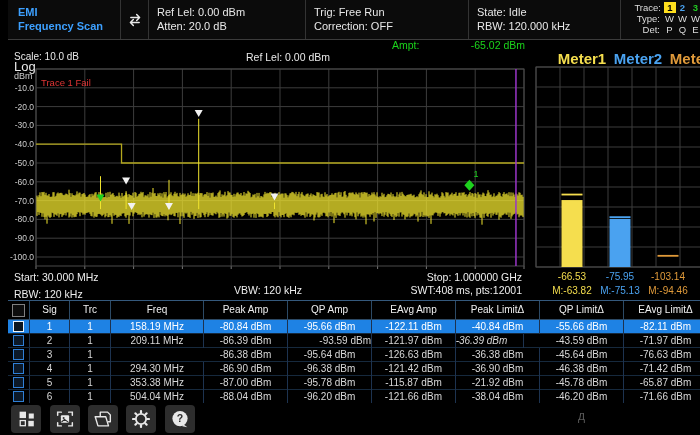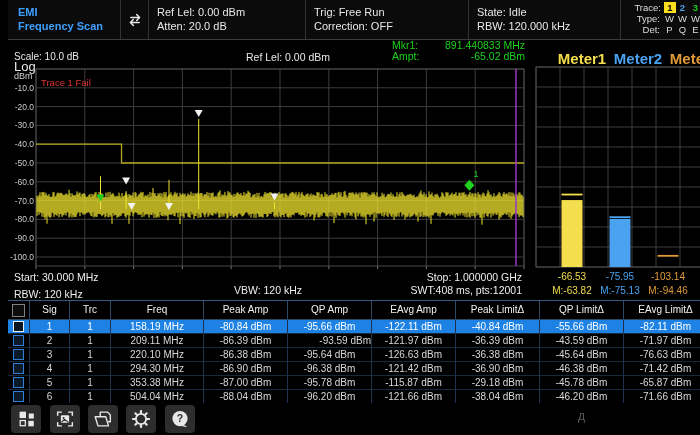--- a/index.html
+++ b/index.html
@@ -127,24 +127,20 @@
           <span class="trval">E</span>
         </div>
       </div>
   </div>
 
   <div class="inforow">
     <div class="logl">Log</div>
     <div class="scalel">Scale: 10.0 dB</div>
     <div class="reflel2">Ref Lel: 0.00 dBm</div>
     <div class="mkrbox">
-      <div class="mkrline">
-        <span>Mkr1:</span>
-        <span>891.440833 MHz</span>
-      </div>
       <div class="mkrline">
         <span>Ampt:</span>
         <span>-65.02 dBm</span>
       </div>
     </div>
     <div class="meterheads" id="meter-heads">
         <span style="color: rgb(245, 222, 78);">Meter1</span>
         <span style="color: rgb(74, 162, 240);">Meter2</span>
         <span style="color: rgb(224, 154, 58);">Meter3</span>
       </div>
@@ -286,31 +282,30 @@
       <div class="trow" style="top: 33px;">
         <div class="cbwrap" style="border-right: 1px solid rgb(29, 51, 80);">
           <span class="cb"></span>
         </div>
         <div class="tcell" style="left: 22px; width: 40px;">2</div>
         <div class="tcell" style="left: 62px; width: 41px;">1</div>
         <div class="tcell" style="left: 103px; width: 93px;">209.11 MHz</div>
         <div class="tcell" style="left: 196px; width: 84px;">-86.39 dBm</div>
         <div class="tcell" style="left: 280px; width: 84px; text-align: right;">-93.59 dBm</div>
         <div class="tcell" style="left: 364px; width: 84px;">-121.97 dBm</div>
-        <div class="tcell" style="left: 448px; width: 84px;">-36.39 dBm</div>
+        <div class="tcell" style="left: 432px; width: 84px; font-style: italic;">-36.39 dBm</div>
         <div class="tcell" style="left: 532px; width: 84px;">-43.59 dBm</div>
         <div class="tcell" style="left: 616px; width: 84px;">-71.97 dBm</div>
       </div>
       <div class="trow" style="top: 47px;">
         <div class="cbwrap" style="border-right: 1px solid rgb(29, 51, 80);">
           <span class="cb"></span>
         </div>
         <div class="tcell" style="left: 22px; width: 40px;">3</div>
         <div class="tcell" style="left: 62px; width: 41px;">1</div>
-        <div class="tcell" style="left: 103px; width: 93px;">220.10 MHz</div>
         <div class="tcell" style="left: 196px; width: 84px;">-86.38 dBm</div>
         <div class="tcell" style="left: 280px; width: 84px;">-95.64 dBm</div>
         <div class="tcell" style="left: 364px; width: 84px;">-126.63 dBm</div>
         <div class="tcell" style="left: 448px; width: 84px;">-36.38 dBm</div>
         <div class="tcell" style="left: 532px; width: 84px;">-45.64 dBm</div>
         <div class="tcell" style="left: 616px; width: 84px;">-76.63 dBm</div>
       </div>
       <div class="trow" style="top: 61px;">
         <div class="cbwrap" style="border-right: 1px solid rgb(29, 51, 80);">
           <span class="cb"></span>
@@ -328,21 +323,21 @@
       <div class="trow" style="top: 75px;">
         <div class="cbwrap" style="border-right: 1px solid rgb(29, 51, 80);">
           <span class="cb"></span>
         </div>
         <div class="tcell" style="left: 22px; width: 40px;">5</div>
         <div class="tcell" style="left: 62px; width: 41px;">1</div>
         <div class="tcell" style="left: 103px; width: 93px;">353.38 MHz</div>
         <div class="tcell" style="left: 196px; width: 84px;">-87.00 dBm</div>
         <div class="tcell" style="left: 280px; width: 84px;">-95.78 dBm</div>
         <div class="tcell" style="left: 364px; width: 84px;">-115.87 dBm</div>
-        <div class="tcell" style="left: 448px; width: 84px;">-29.18 dBm</div>
+        <div class="tcell" style="left: 448px; width: 84px;">-21.92 dBm</div>
         <div class="tcell" style="left: 532px; width: 84px;">-45.78 dBm</div>
         <div class="tcell" style="left: 616px; width: 84px;">-65.87 dBm</div>
       </div>
       <div class="trow" style="top: 89px;">
         <div class="cbwrap" style="border-right: 1px solid rgb(29, 51, 80);">
           <span class="cb"></span>
         </div>
         <div class="tcell" style="left: 22px; width: 40px;">6</div>
         <div class="tcell" style="left: 62px; width: 41px;">1</div>
         <div class="tcell" style="left: 103px; width: 93px;">504.04 MHz</div>

